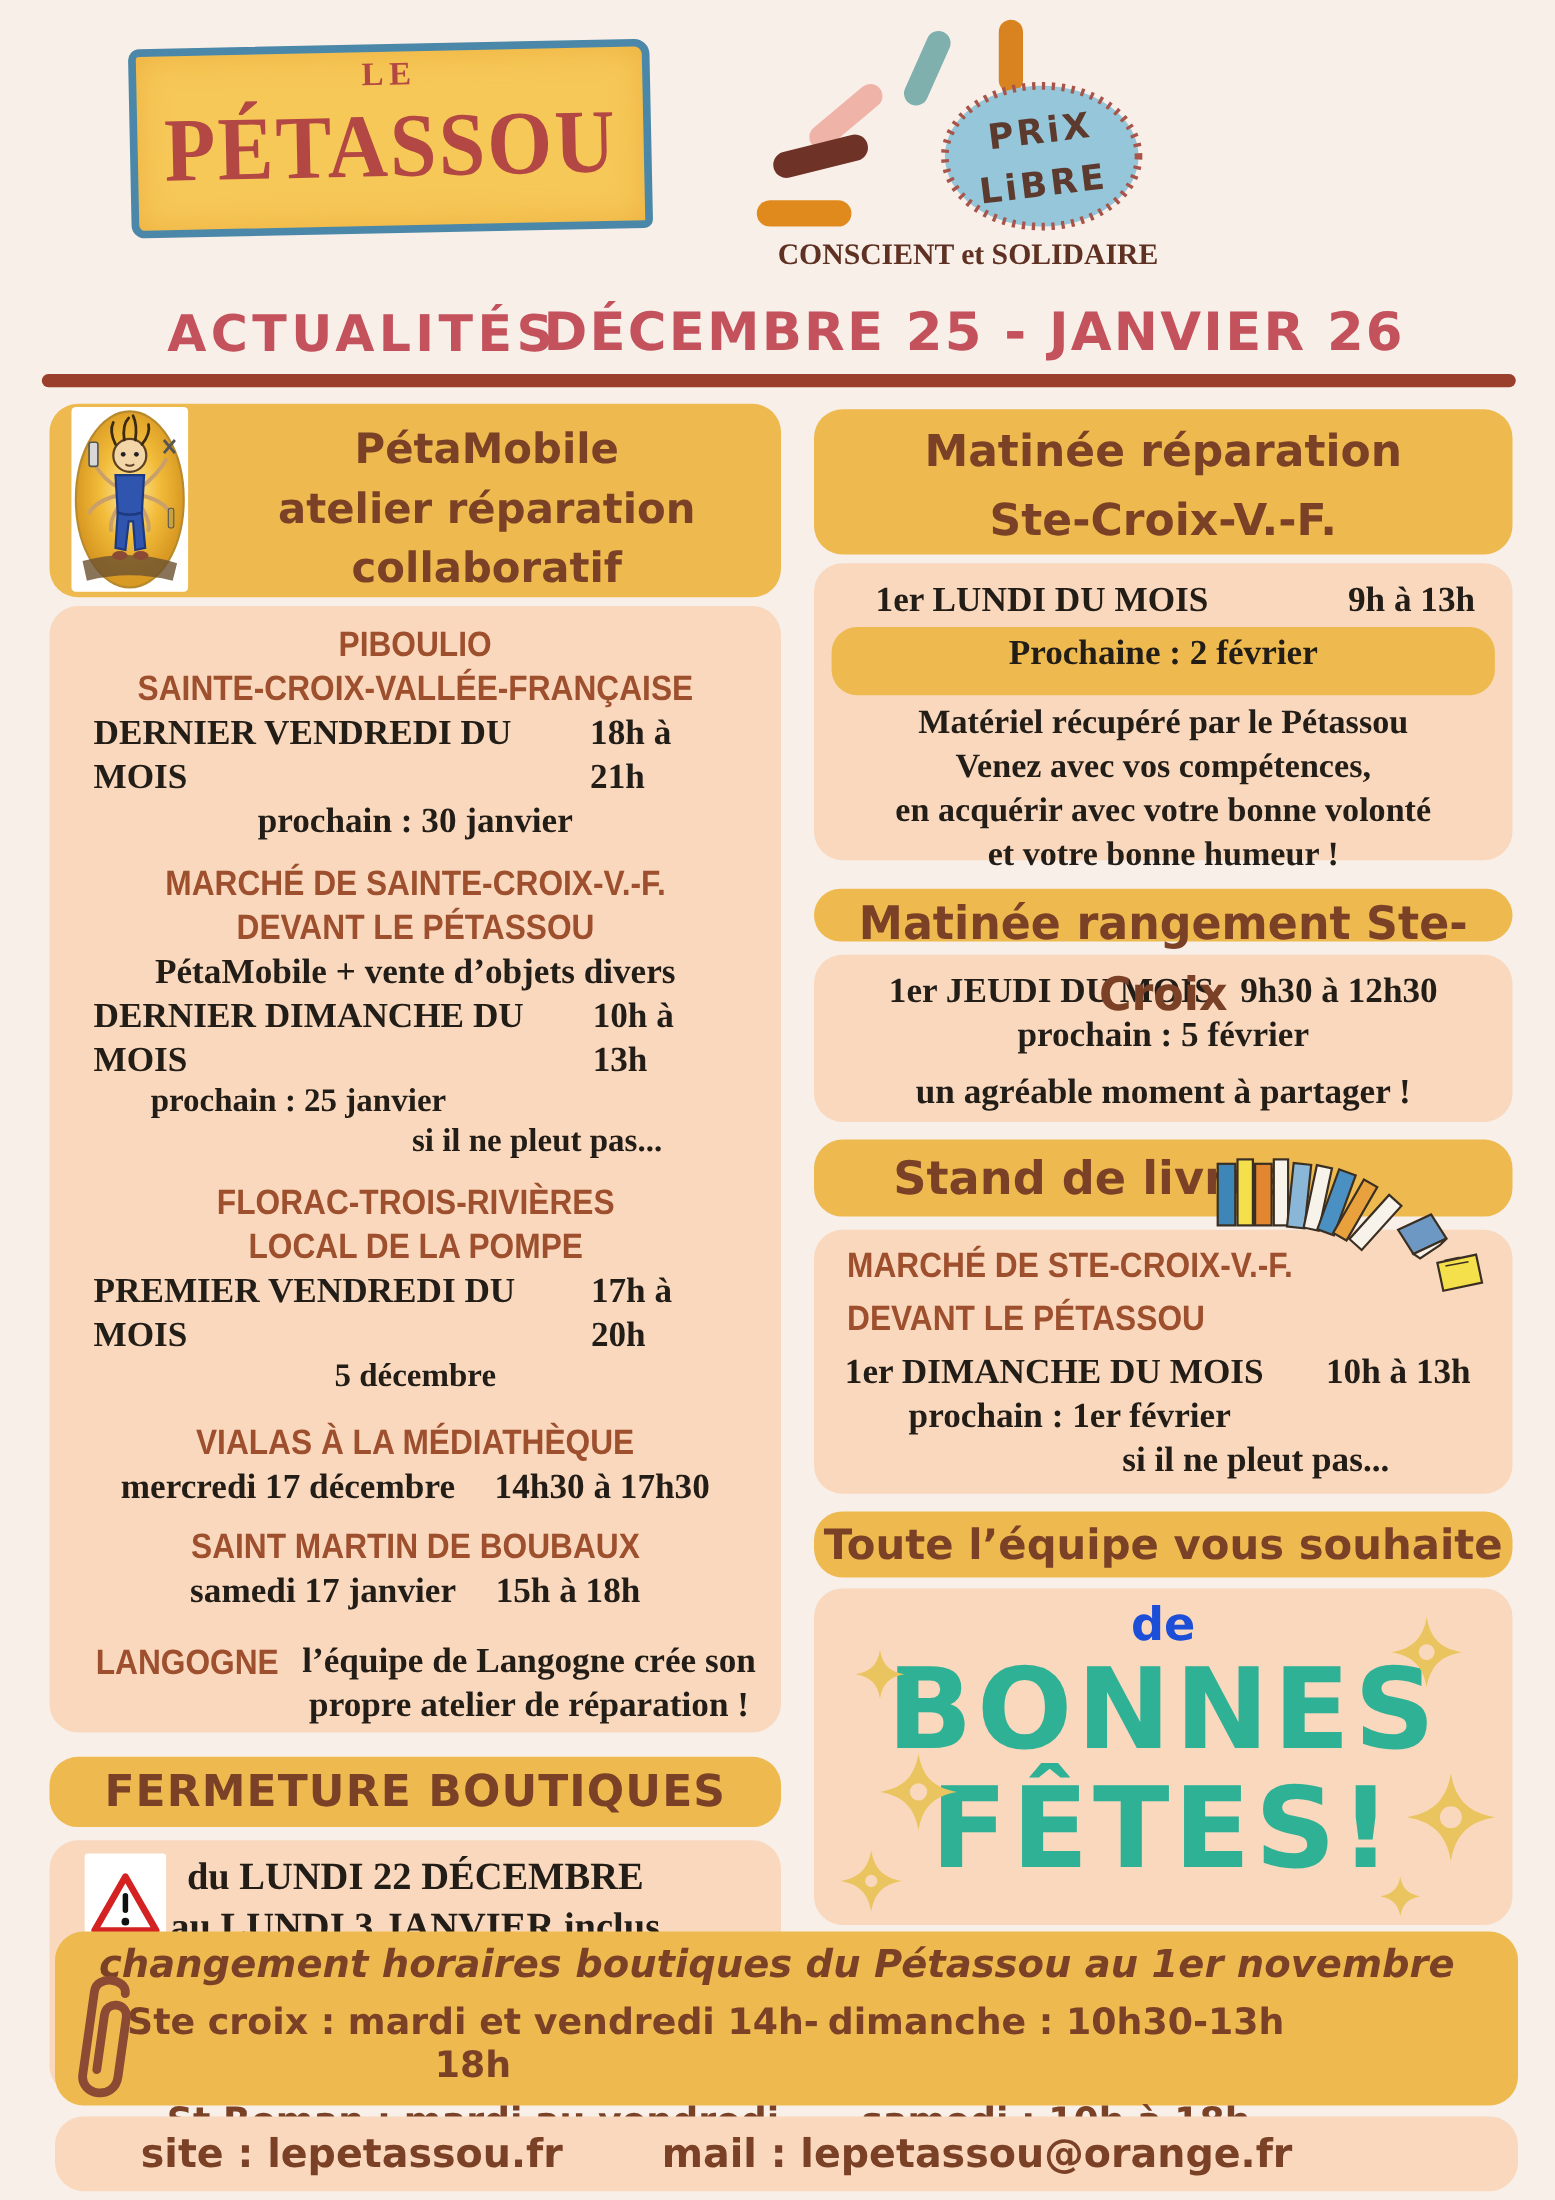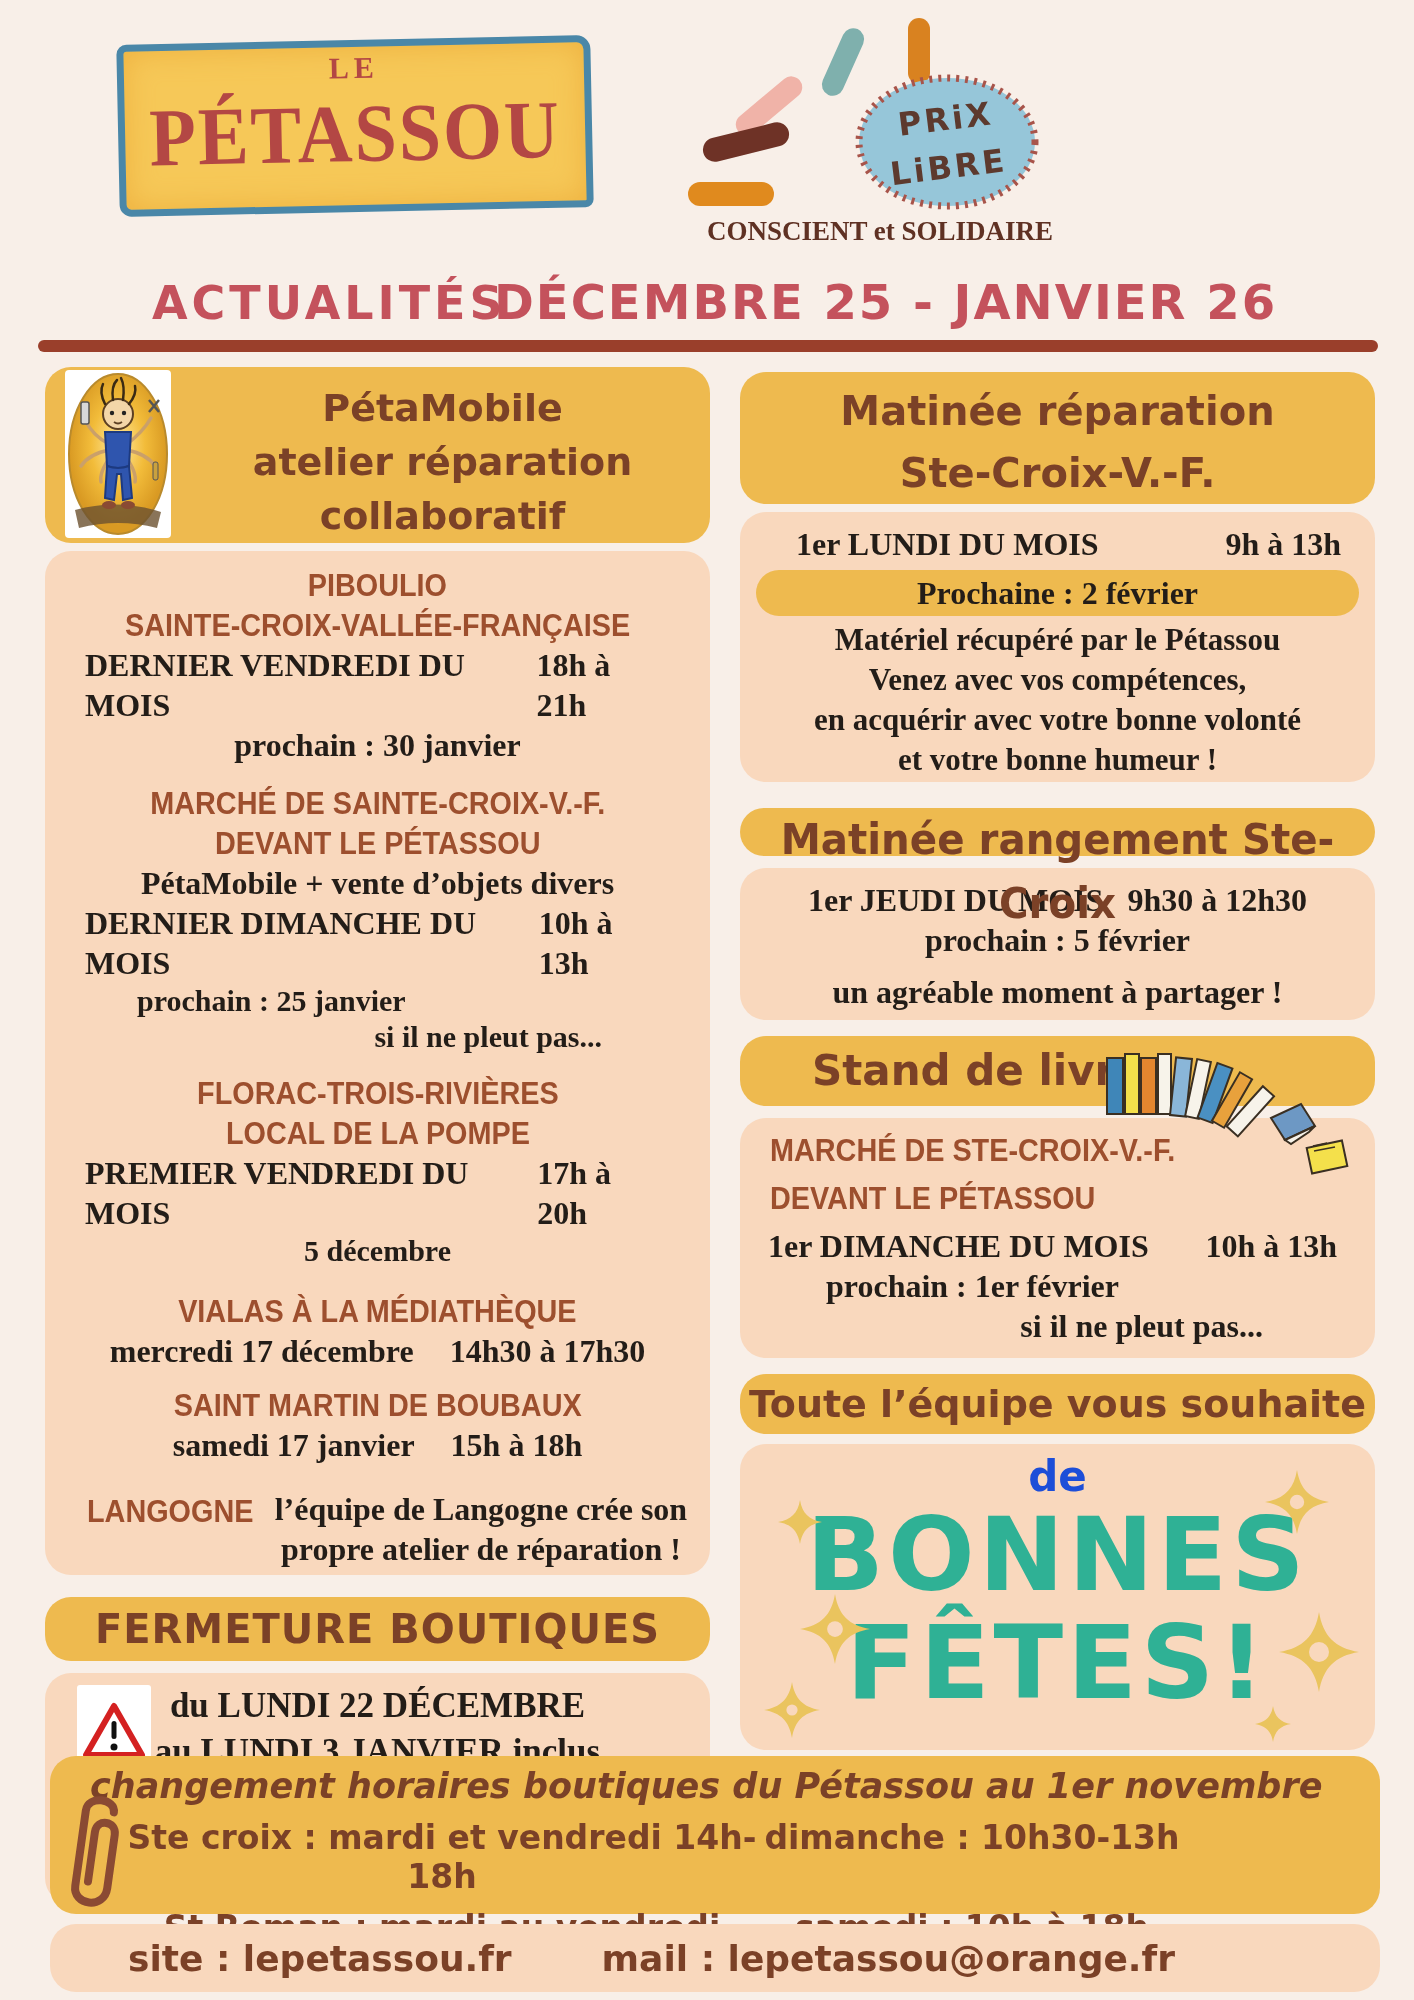--- a/index.html
+++ b/index.html
@@ -55,21 +55,21 @@
   #lpink2 .big{font-size:35px;line-height:46px;}
   #reouverture{font-family:"Liberation Sans",sans-serif;font-weight:bold;color:#a7432d;font-size:31px;
         margin-top:10px;}
   #reouverture span{display:inline-block;transform:scaleX(.9);}
 
   
   #rightcol{left:740px;top:372px;width:635px;}
   #rhead1{height:132px;font-size:40px;line-height:62px;padding-top:8px;box-sizing:border-box;}
   #rpink1{margin-top:8px;height:270px;padding-top:12px;box-sizing:border-box;}
   #rpink1 .row{padding:0 34px 0 56px;}
-  #pill{margin:6px 16px 4px 16px;height:46px;background:#eeba4f;border-radius:23px;
+  #pill{margin:6px 16px 4px 16px;height:62px;background:#eeba4f;border-radius:23px;
         text-align:center;line-height:46px;font-size:32px;}
   #rpink1 .msg{font-size:31px;line-height:40px;}
   #rhead2{margin-top:26px;height:48px;font-size:42px;line-height:64px;}
   #rhead2 span{display:inline-block;transform:scaleX(.96);}
   #rpink2{margin-top:12px;height:152px;padding-top:12px;box-sizing:border-box;}
   #rhead3{position:relative;margin-top:16px;height:70px;font-size:42px;line-height:70px;
         text-align:left;padding-left:72px;box-sizing:border-box;}
   #books{position:absolute;right:22px;top:4px;}
   #rpink3{margin-top:12px;height:240px;padding-top:12px;box-sizing:border-box;}
   #rpink3 .bhead{text-align:left;padding-left:30px;}
@@ -80,21 +80,21 @@
   #rhead4{margin-top:16px;height:60px;font-size:38px;line-height:60px;}
   #rpink4{position:relative;margin-top:10px;height:306px;text-align:center;overflow:hidden;}
   #rpink4 .de{font-size:42px;font-weight:bold;color:#1d4ed8;margin-top:8px;}
   .fetes{font-weight:bold;color:#2fb195;font-size:102px;line-height:108px;letter-spacing:4px;}
   .spark{position:absolute;}
 
   
   #horaires{left:50px;top:1756px;width:1330px;height:158px;box-sizing:border-box;padding-top:10px;}
   #horaires .t{font-style:italic;font-weight:bold;color:#7b4127;font-size:35px;text-align:left;
         padding-left:40px;}
-  .hrow{display:flex;margin-top:12px;font-weight:bold;color:#7b4127;font-size:33px;padding-left:12px;}
+  .hrow{display:flex;margin-top:12px;font-weight:bold;color:#7b4127;font-size:33px;}
   .hrow .c1{width:640px;text-align:center;padding-left:60px;}
   .hrow .c2{width:420px;text-align:center;}
   #clip{position:absolute;left:4px;top:32px;transform:rotate(8deg);}
   #footer{left:50px;top:1924px;width:1330px;height:68px;display:flex;align-items:center;
         padding-left:78px;box-sizing:border-box;gap:90px;
         font-weight:bold;color:#7b4127;font-size:36px;}
 </style>
 </head>
 <body>
 

